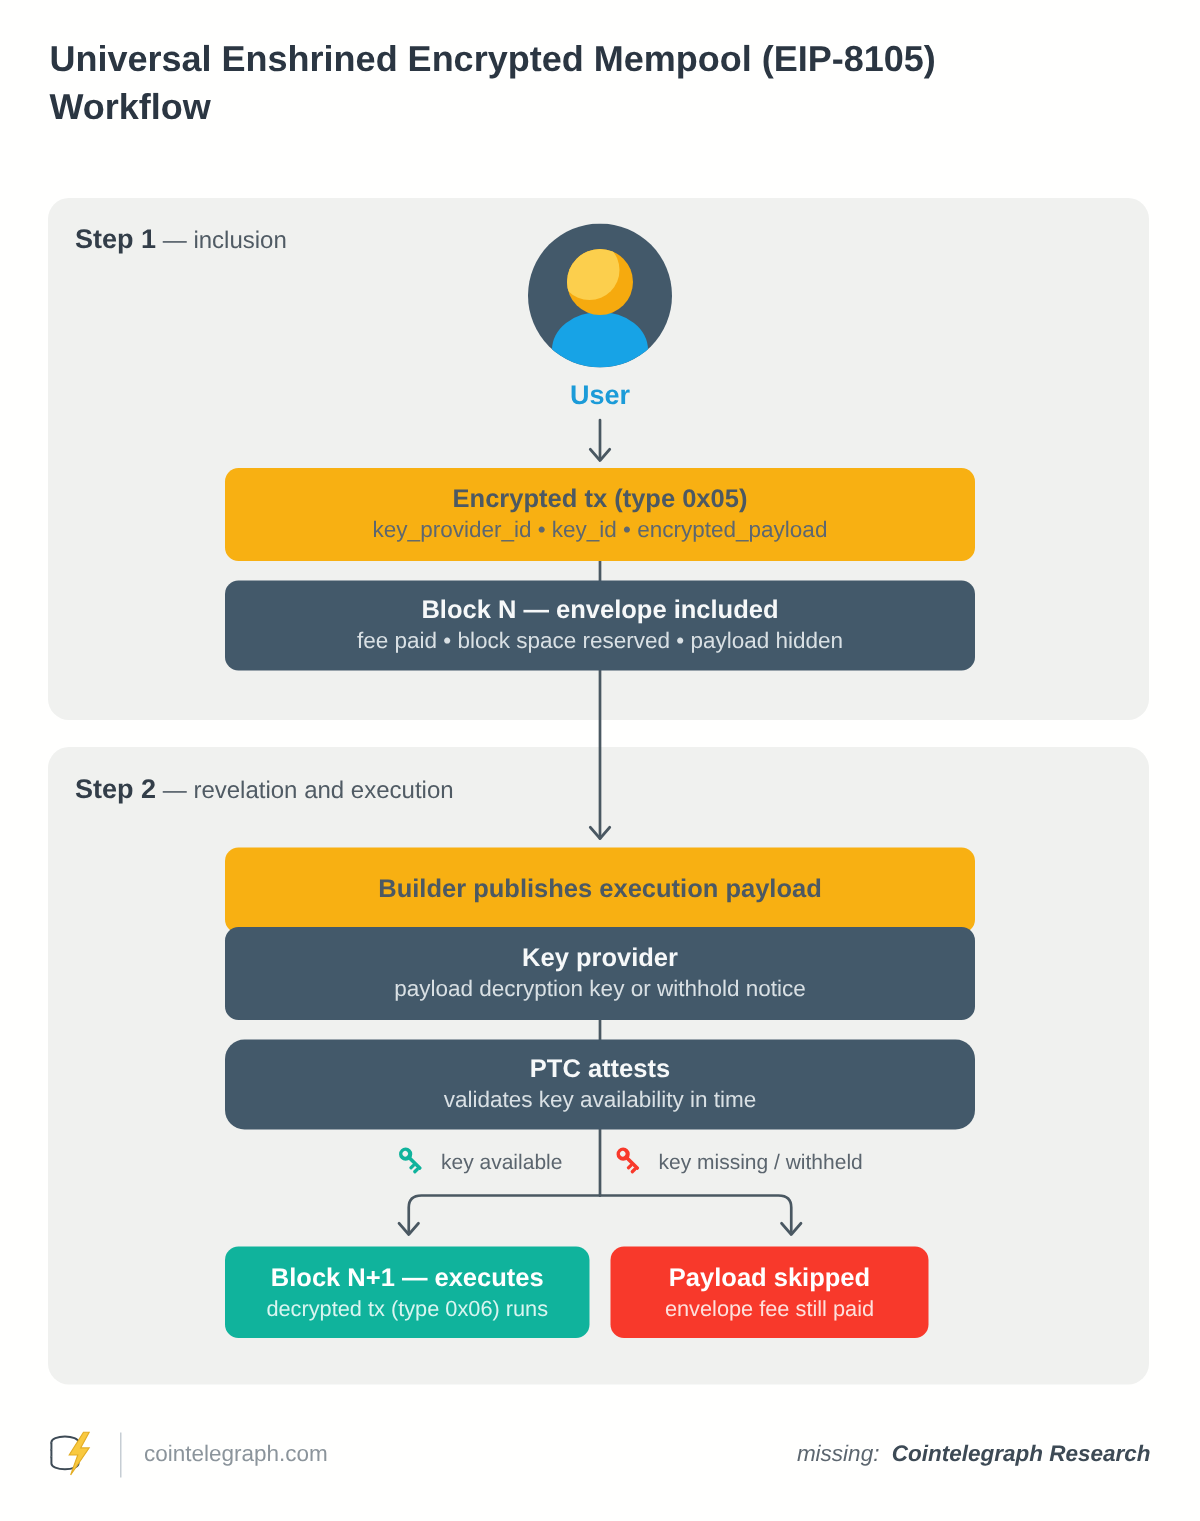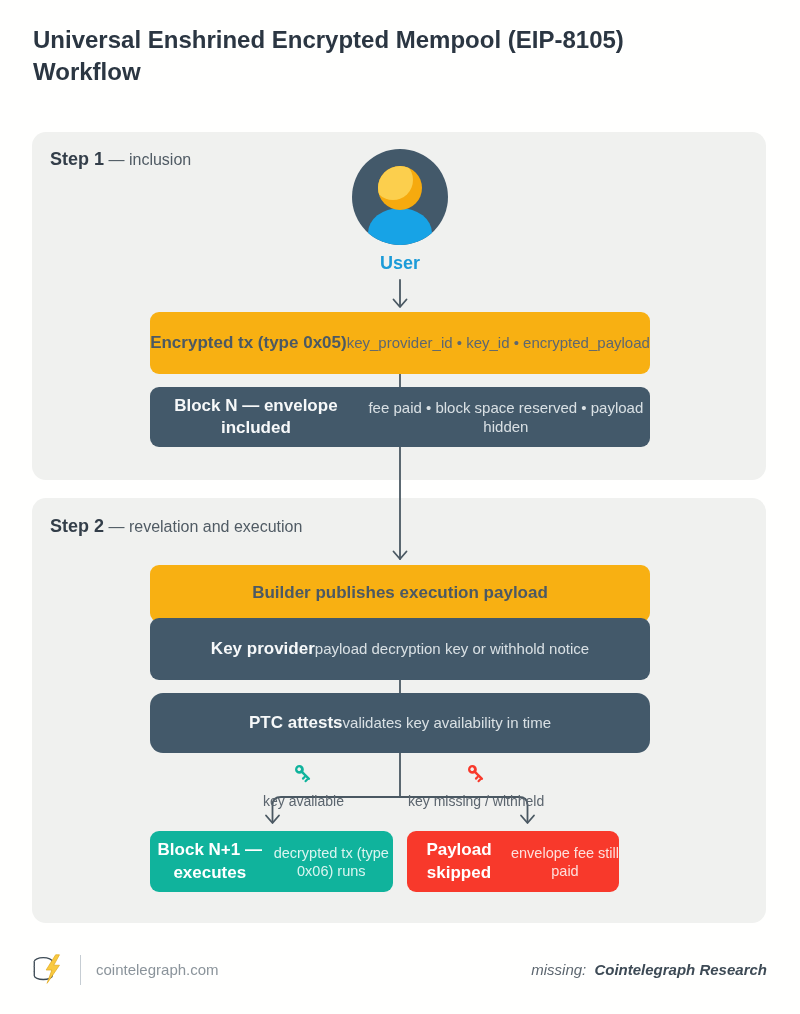--- a/index.html
+++ b/index.html
@@ -13,21 +13,21 @@
   .panel2{top:498px;height:425px;}
   .connectors{position:absolute;left:0;top:0;z-index:1;pointer-events:none;}
   .step-label{position:absolute;z-index:2;font-size:16px;color:#505b64;}
   .step-label .strong{font-size:18px;font-weight:bold;color:#333e49;}
   .lbl1{left:50px;top:149px;}
   .lbl2{left:50px;top:516px;}
   .avatar{position:absolute;left:352px;top:149px;width:96px;height:96px;z-index:2;}
   .user-label{position:absolute;left:300px;top:253px;width:200px;text-align:center;
               font-size:18px;font-weight:bold;color:var(--blue,#1b9bd8);z-index:2;}
   .box{position:absolute;left:150px;width:500px;border-radius:9px;z-index:2;
-       display:flex;flex-direction:row;align-items:center;justify-content:center;
+       display:flex;flex-direction:column;align-items:center;justify-content:center;
        text-align:center;}
   .box .bt{font-size:17px;font-weight:bold;line-height:1.3;}
   .box .bs{font-size:15px;line-height:1.25;margin-top:1px;}
   .orange{background:var(--orange,#f8b012);}
   .orange .bt{color:#4c5963;}
   .orange .bs{color:#5d6770;text-align:right;}
   .dark{background:var(--slate,#43596a);}
   .dark .bt{color:#f6f8f9;}
   .dark .bs{color:#d9e0e4;}
   .teal{background:var(--teal,#10b39c);}
@@ -37,21 +37,21 @@
   .redbox .bt{color:#ffffff;}
   .redbox .bs{color:#fde0dc;font-size:14.5px;}
   .b1{top:312px;height:62px;}
   .b2{top:387px;height:60px;}
   .b3{top:565px;height:57px;}
   .b4{top:618px;height:62px;align-items:center;}
   .b5{top:693px;height:60px;border-radius:13px;}
   .b6{top:831px;height:61px;width:243px;left:150px;}
   .b7{top:831px;height:61px;width:212px;left:407px;}
   .key-tag{position:absolute;z-index:2;display:flex;align-items:center;gap:8px;
-           font-size:14px;color:#5b656e;flex-direction:column;}
+           font-size:14px;color:#5b656e;}
   .key-left{left:263px;top:762px;}
   .key-right{left:408px;top:762px;}
   .key-tag svg{width:23px;height:23px;}
   .footer-logo{position:absolute;left:30px;top:950px;width:38px;height:40px;z-index:2;}
   .footer-divider{position:absolute;left:80px;top:955px;width:1px;height:30px;
                   background:#c6cdd3;z-index:2;}
   .footer-site{position:absolute;left:96px;top:961px;font-size:15px;color:#8b949b;z-index:2;}
   .footer-source{position:absolute;right:33px;top:961px;font-size:15px;font-style:italic;
                  color:#5c666f;z-index:2;}
   .footer-source .src-name{font-weight:bold;color:#3d4a55;margin-left:4px;}

